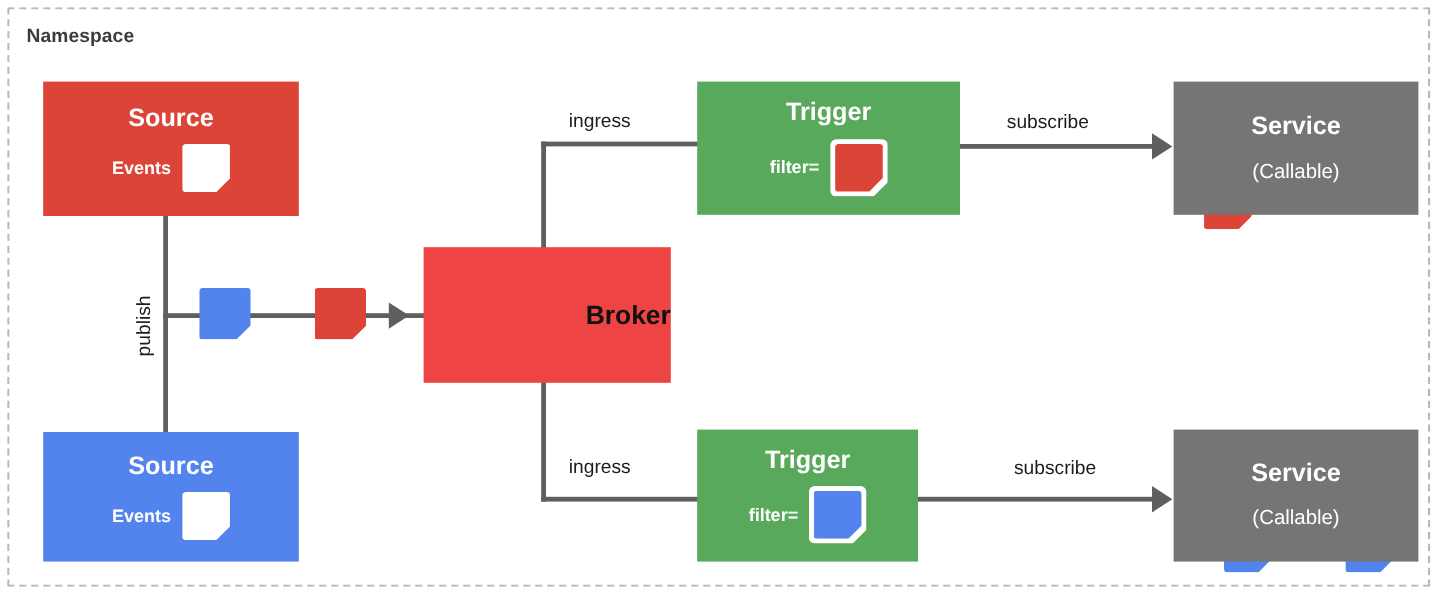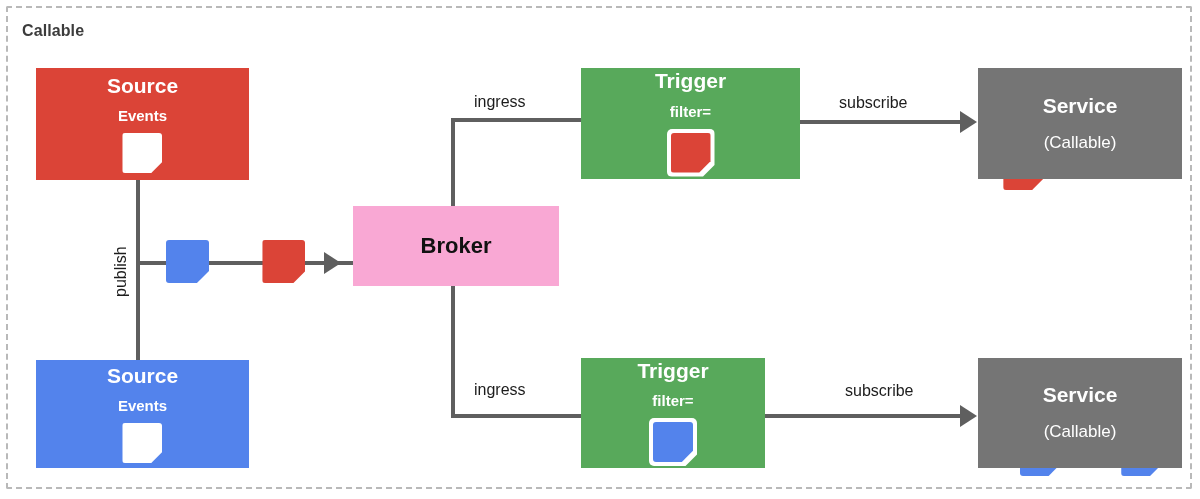--- a/index.html
+++ b/index.html
@@ -64,21 +64,20 @@
     font-weight: bold;
     color: #111111;
   }
   
   .chip-row {
     display: flex;
     align-items: center;
     justify-content: center;
     gap: 9px;
     margin-top: 10px;
-    flex-direction: column;
   }
   .chip-label {
     font-size: 15px;
     font-weight: bold;
     color: #ffffff;
     white-space: nowrap;
   }
   
   .chip {
     position: relative;
@@ -135,21 +134,21 @@
     transform-origin: left top;
   }
 </style>
 </head>
 <body>
 
 <div id="canvas">
 
   
   <div class="namespace-frame"></div>
-  <div class="namespace-label">Callable</div>
+  <div class="namespace-label">Namespace</div>
 
   
   
   <div class="line-v" style="left:136px; top:179px; height:182px;"></div>
   
   <div class="line-h" style="left:136px; top:261px; width:218px;"></div>
   <div class="arrowhead" style="left:324px; top:252px;"></div>
   <div class="edge-label vertical" style="left:112px; top:297px;">publish</div>
 
   
@@ -217,21 +216,21 @@
     <div class="node-title">Source</div>
     <div class="chip-row">
       <span class="chip-label">Events</span>
       <span class="chip" style="width:40px; height:40px;">
         <span class="chip-body" style="background:#FFFFFF;"></span>
       </span>
     </div>
   </div>
 
   
-  <div class="node" style="left:353px; top:206px; width:206px; height:80px; background:#f9a8d4;">
+  <div class="node" style="left:353px; top:206px; width:206px; height:113px; background:#ef4444;align-items:flex-end;">
     <div class="broker-title">Broker</div>
   </div>
 
   
   <div class="node" style="left:581px; top:68px; width:219px; height:111px; background:#58A95B;">
     <div class="node-title">Trigger</div>
     <div class="chip-row">
       <span class="chip-label">filter=</span>
       <span class="chip ring" style="width:48px; height:48px;">
         <span class="chip-body" style="background:#DB4437;"></span>

